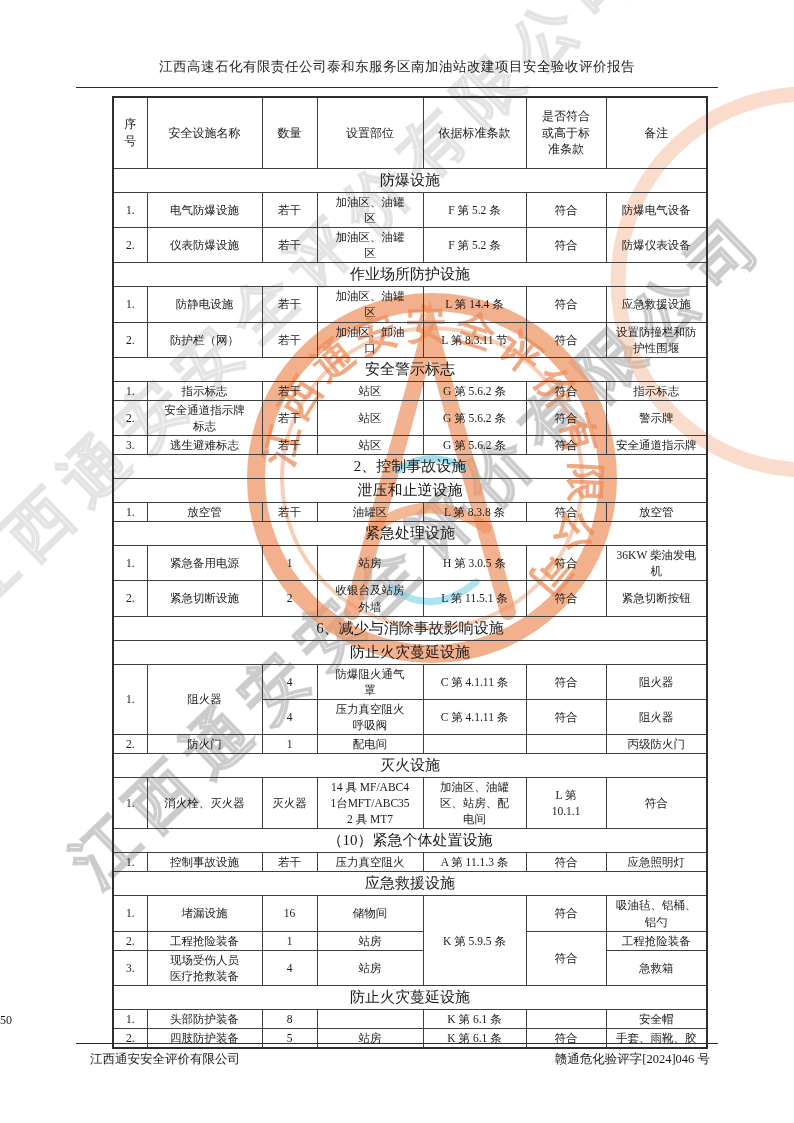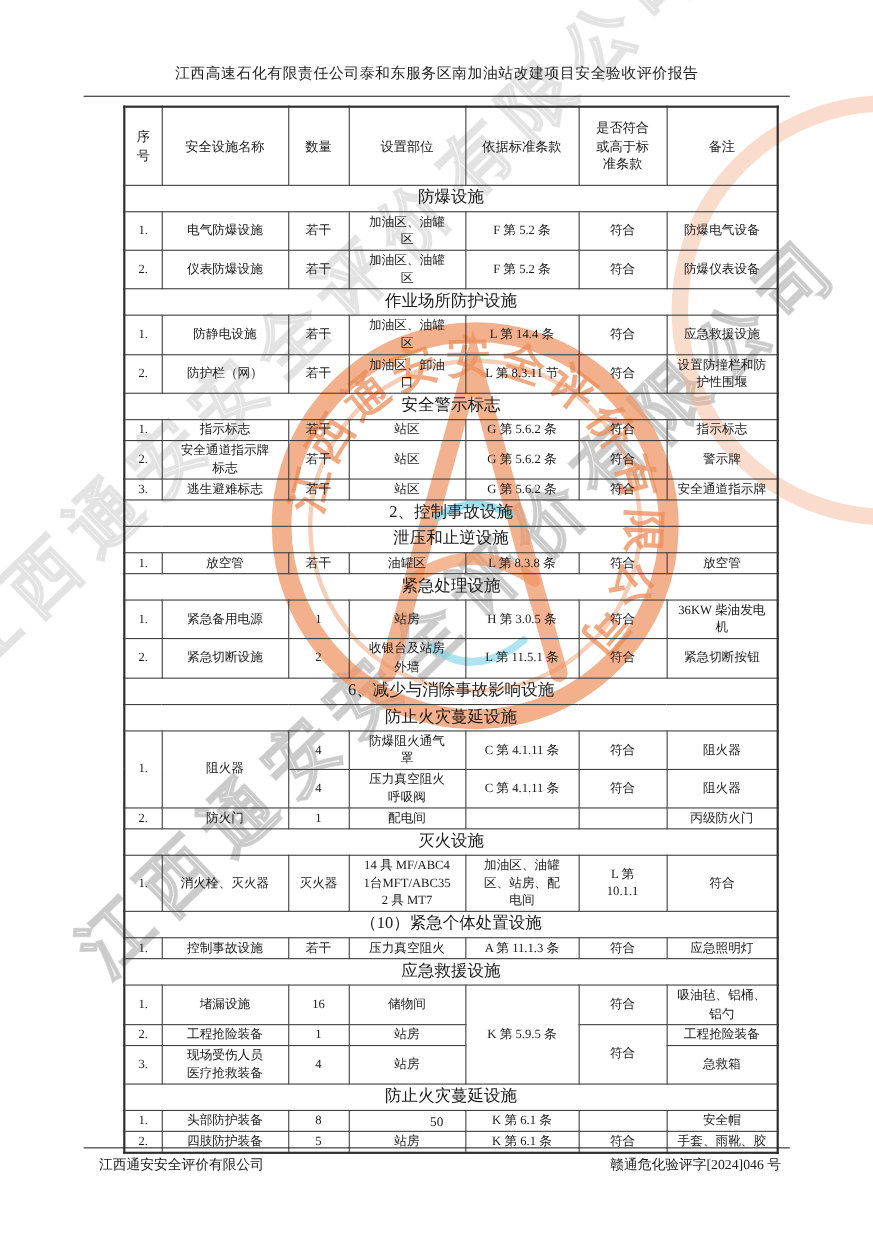--- a/index.html
+++ b/index.html
@@ -37,21 +37,21 @@
     white-space:pre-line;
     font-weight:normal;
     overflow:hidden;
   }
   table.facilities{border:2px solid #2e2e2e;}
   table.facilities thead th{height:68px;font-size:12px;}
   td.section-cell{height:21px;font-size:15px;}
   
   .page-number{
     position:absolute;top:1013px;left:0;right:0;
-    text-align:center;font-size:12px;
+    text-align:left;font-size:12px;
   }
   .footer-rule{
     position:absolute;top:1043px;left:76px;right:76px;
     border-top:1.6px solid #2b2b2b;height:0;
   }
   .footer-row{
     position:absolute;top:1051px;left:90px;right:84px;
     display:flex;justify-content:space-between;
     font-size:12.5px;
   }

